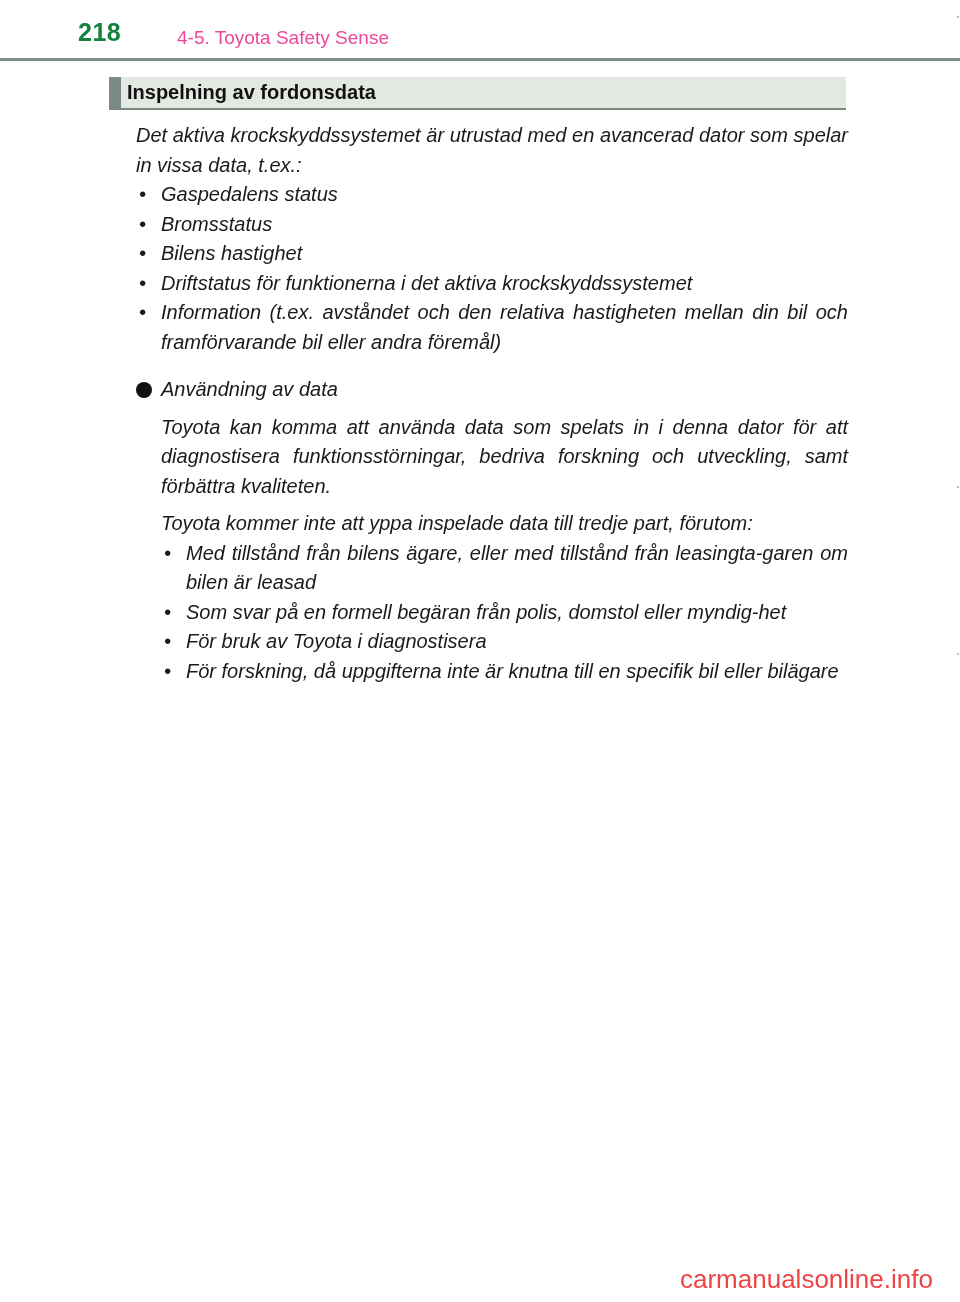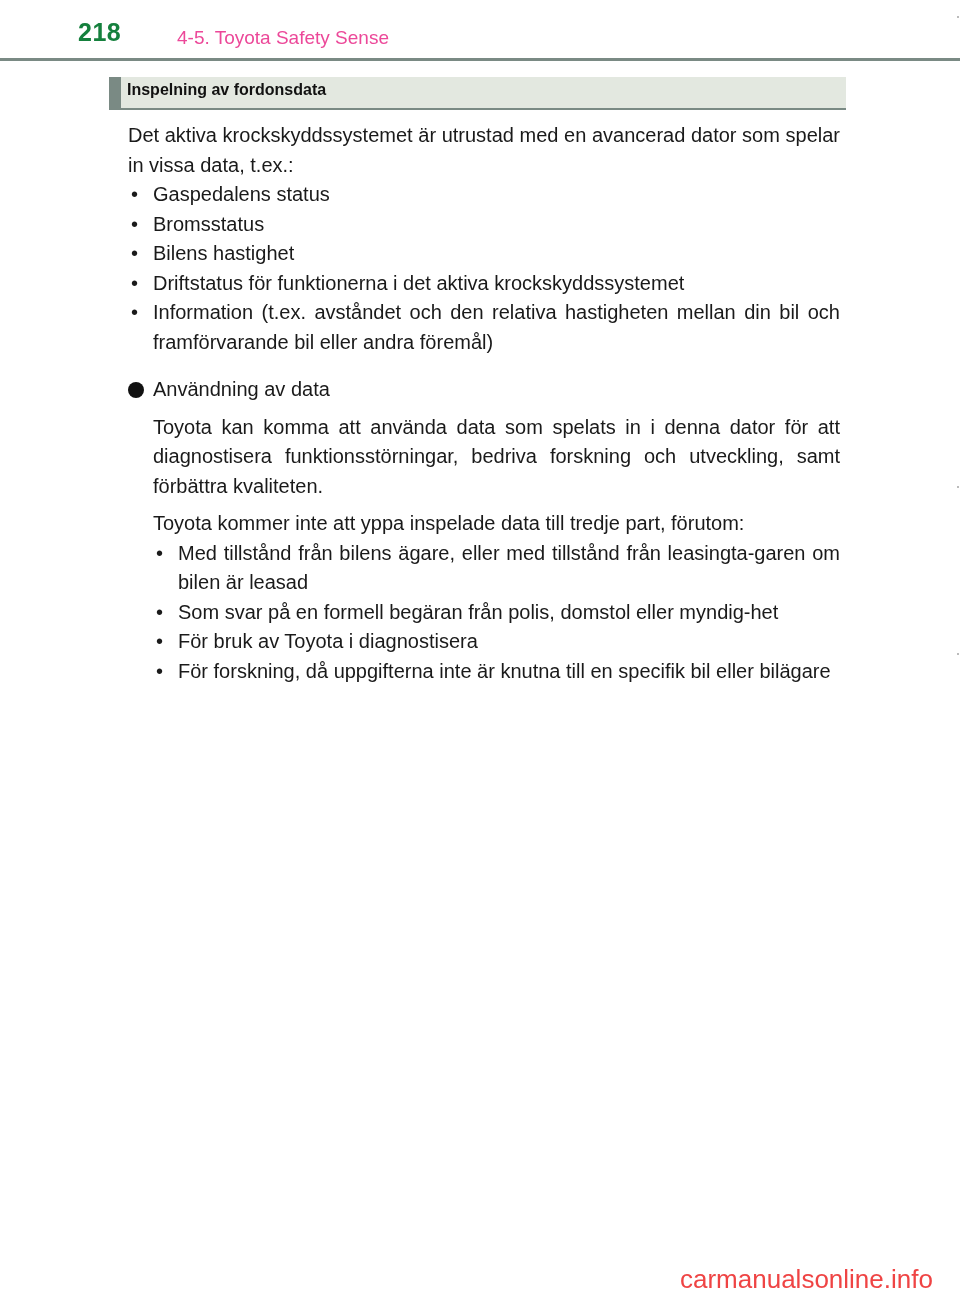--- a/index.html
+++ b/index.html
@@ -18,25 +18,25 @@
       position: absolute; left: 0; top: 58px; width: 960px; height: 3px; background: #7a8a84;
     }
     .heading-box {
       position: absolute; left: 109px; top: 77px; width: 737px; height: 33px;
       background: #e3e8e0; border-bottom: 2px solid #7a8a84; box-sizing: border-box;
     }
     .heading-accent {
       position: absolute; left: 0; top: 0; width: 12px; height: 100%; background: #7a8a84;
     }
     .heading-text {
-      position: absolute; left: 18px; top: 4px; font-size: 16px; font-weight: bold; color: #111;
+      position: absolute; left: 18px; top: 4px; font-size: 20px; font-weight: bold; color: #111;
     }
     .content {
-      position: absolute; left: 128px; top: 121px; width: 712px;
-      font-size: 20px; line-height: 29.5px; color: #1a1a1a;
+      position: absolute; left: 136px; top: 121px; width: 712px;
+      font-size: 20px; line-height: 29.5px; color: #1a1a1a; font-style: italic;
     }
     .para { margin: 0; text-align: justify; }
     .para.last-line-left { text-align-last: left; }
     ul.bullets { list-style: none; margin: 0; padding: 0; }
     ul.bullets li { position: relative; padding-left: 25px; text-align: justify; text-align-last: left; }
     ul.bullets li .dot {
       position: absolute; left: 3px; top: 0; font-size: 20px;
     }
     .subhead {
       position: relative; margin-top: 18px; padding-left: 25px;

